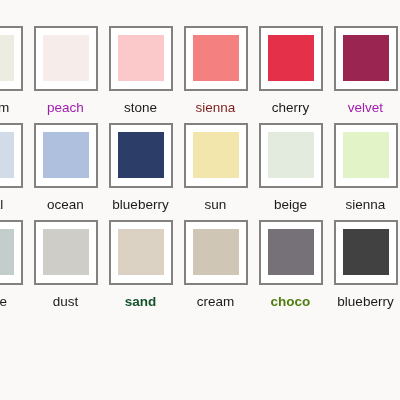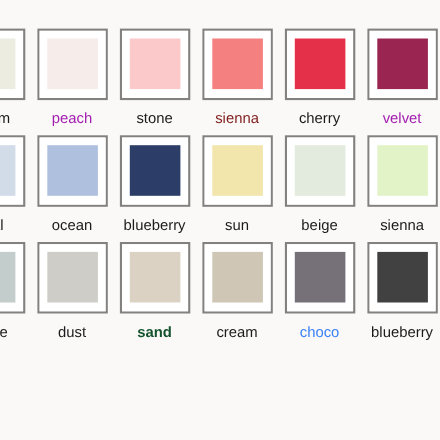--- a/index.html
+++ b/index.html
@@ -210,21 +210,21 @@
           </div>
         </div>
         <div class="swatch-label" style="color: rgb(27, 27, 27);">cream</div>
       </div>
       <div class="swatch-cell">
         <div class="swatch-frame" style="border-color: rgb(130, 129, 127);">
           <div class="swatch-mat" style="background: rgb(255, 255, 255);">
             <div class="swatch-chip" style="background-color: rgb(118, 112, 121);"></div>
           </div>
         </div>
-        <div class="swatch-label" style="color: #3b82f6;">choco</div>
+        <div class="swatch-label" style="color: #4d7c0f; font-weight: bold;">choco</div>
       </div>
       <div class="swatch-cell">
         <div class="swatch-frame" style="border-color: rgb(130, 129, 127);">
           <div class="swatch-mat" style="background: rgb(255, 255, 255);">
             <div class="swatch-chip" style="background-color: rgb(65, 65, 65);"></div>
           </div>
         </div>
         <div class="swatch-label" style="color: rgb(27, 27, 27);">blueberry</div>
       </div>
     </div>

